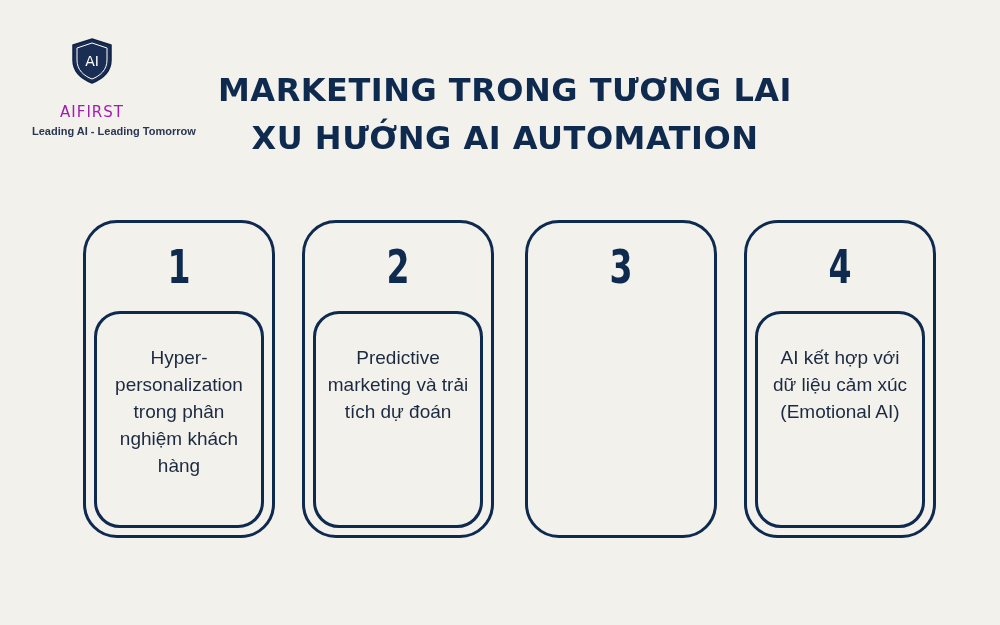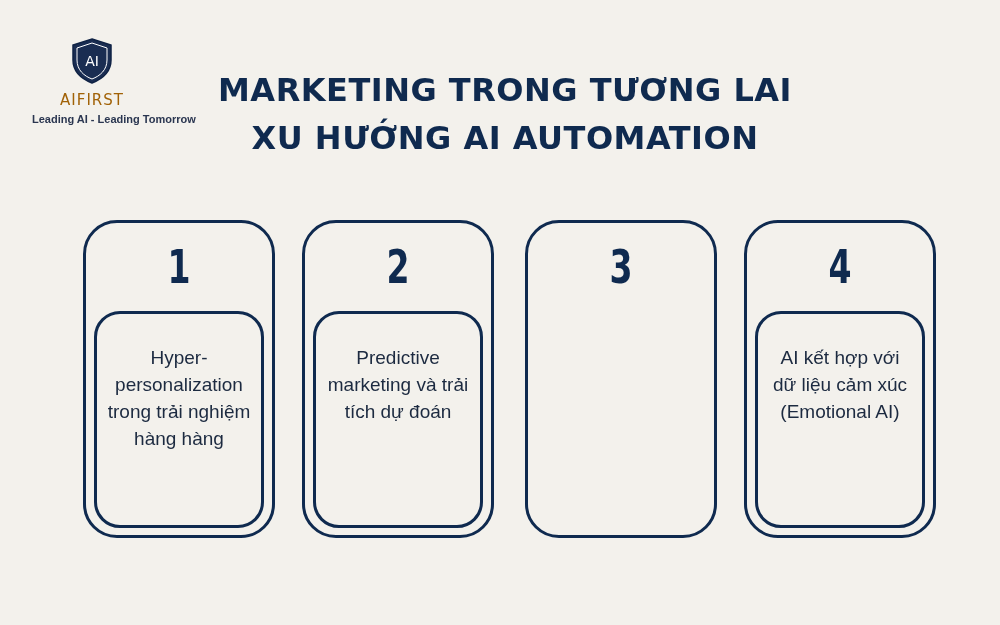--- a/index.html
+++ b/index.html
@@ -8,21 +8,21 @@
       background: #f3f1ec;
       position: relative;
       font-family: "Liberation Sans", sans-serif;
       color: #0f2a4f;
     }
     .logo { position: absolute; left: 32px; top: 38px; width: 120px; text-align: center; }
     .logo-shield { display: block; margin: 0 auto; width: 42px; height: 46px; }
     .logo-name {
       font-family: "DejaVu Sans", sans-serif;
       font-size: 15px; font-weight: 400; letter-spacing: 1px;
-      color: #a16207; margin-top: 8px; line-height: 16px;
+      color: #a21caf; margin-top: 20px; line-height: 16px;
     }
     .logo-tagline {
       font-family: "Liberation Sans", sans-serif;
       font-size: 11px; font-weight: 700; color: #2a3650; margin-top: 5px; white-space: nowrap;
     }
     .title {
       position: absolute; left: 200px; width: 610px; top: 66px;
       text-align: center;
       font-family: "DejaVu Sans", sans-serif;
       font-weight: 700; font-size: 32px; line-height: 48px;
@@ -66,21 +66,21 @@
 </div>
 
 <div class="title">
   <div>MARKETING TRONG TƯƠNG LAI</div>
   <div>XU HƯỚNG AI AUTOMATION</div>
 </div>
 
 <div class="card" style="left:83px;">
   <div class="card-num">1</div>
   <div class="card-inner">
-    <span>Hyper-personalization trong trải nghiệm hàng hàng</span>
+    <span>Hyper-personalization trong phân nghiệm khách hàng</span>
   </div>
 </div>
 
 <div class="card" style="left:302px;">
   <div class="card-num">2</div>
   <div class="card-inner">
     <span>Predictive marketing và trải tích dự đoán</span>
   </div>
 </div>
 

